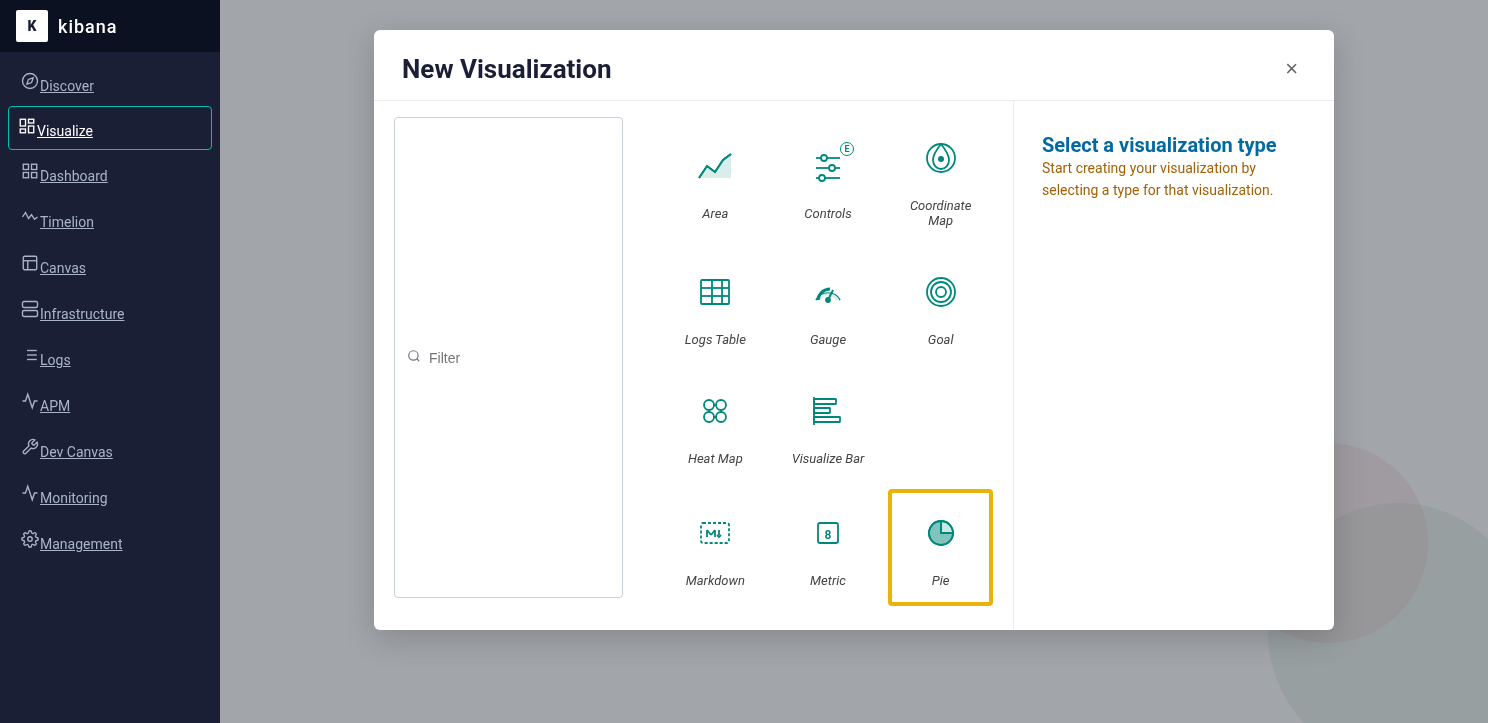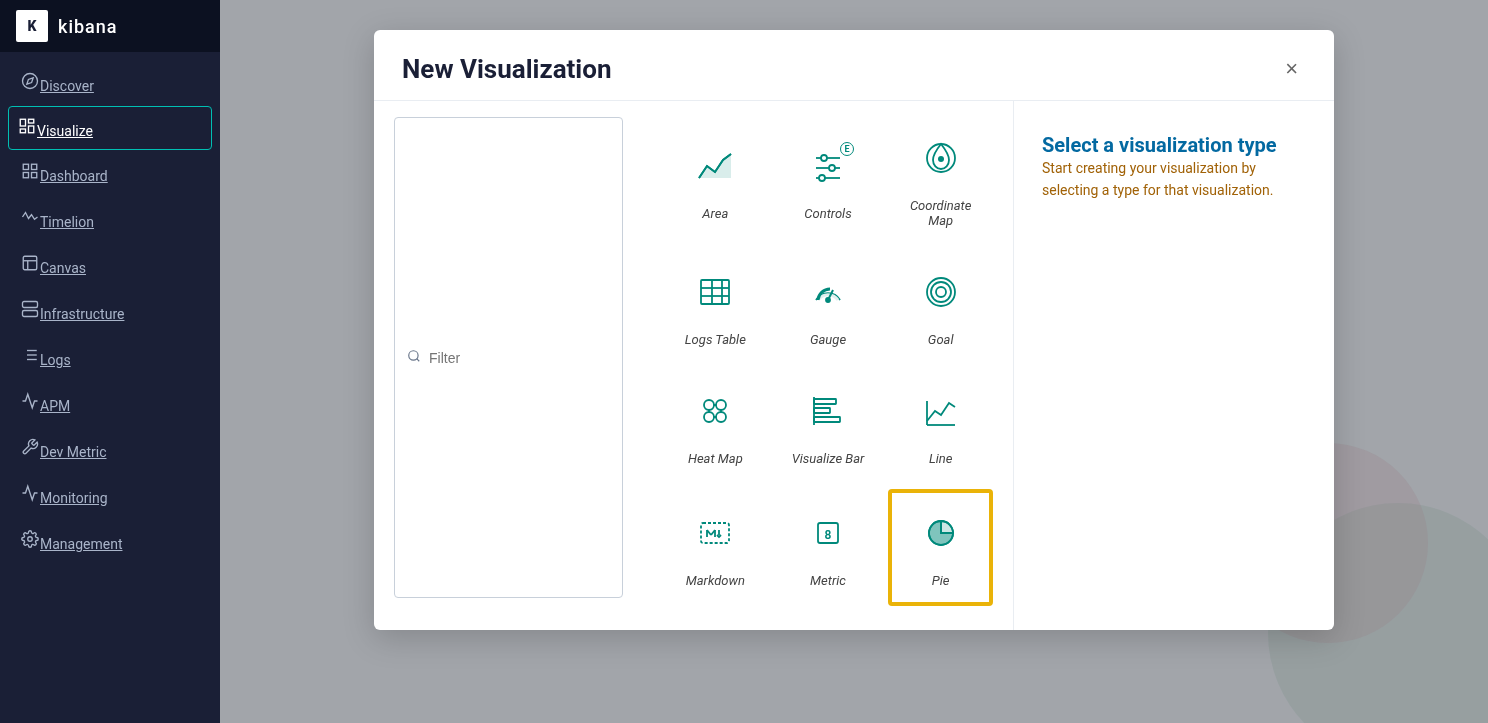--- a/index.html
+++ b/index.html
@@ -392,21 +392,21 @@
       </span>
       <span>APM</span>
     </div>
 
     <div class="sidebar-item">
       <span class="icon">
         <svg width="18" height="18" viewBox="0 0 24 24" fill="none" stroke="currentColor" stroke-width="1.8">
             <path d="M14.7 6.3a1 1 0 0 0 0 1.4l1.6 1.6a1 1 0 0 0 1.4 0l3.77-3.77a6 6 0 0 1-7.94 7.94l-6.91 6.91a2.12 2.12 0 0 1-3-3l6.91-6.91a6 6 0 0 1 7.94-7.94l-3.76 3.76z"></path>
           </svg>
       </span>
-      <span>Dev Metric</span>
+      <span>Dev Canvas</span>
     </div>
 
     <div class="sidebar-item">
       <span class="icon">
         <svg width="18" height="18" viewBox="0 0 24 24" fill="none" stroke="currentColor" stroke-width="1.8">
             <polyline points="22 12 18 12 15 21 9 3 6 12 2 12"></polyline>
           </svg>
       </span>
       <span>Monitoring</span>
     </div>
@@ -560,30 +560,20 @@
                   <svg class="viz-svg" viewBox="0 0 40 40" fill="none" stroke="#00897b" stroke-width="1.8">
                     <rect x="6" y="8" width="22" height="5" rx="0.5" fill="none"></rect>
                     <rect x="6" y="17" width="16" height="5" rx="0.5" fill="none"></rect>
                     <rect x="6" y="26" width="26" height="5" rx="0.5" fill="none"></rect>
                     <line x1="6" y1="6" x2="6" y2="34"></line>
                   </svg>
                 </div>
                 <span class="viz-label">Visualize Bar</span>
               </div>
 
-              <div class="viz-item">
-                <div class="viz-icon-wrap">
-                  <svg class="viz-svg" viewBox="0 0 40 40" fill="none" stroke="#00897b" stroke-width="1.8">
-                    <polyline points="6,30 14,20 20,24 28,12 34,16"></polyline>
-                    <line x1="6" y1="34" x2="34" y2="34"></line>
-                    <line x1="6" y1="10" x2="6" y2="34"></line>
-                  </svg>
-                </div>
-                <span class="viz-label">Line</span>
-              </div>
 
             </div>
 
             <div class="viz-row">
 
               <div class="viz-item">
                 <div class="viz-icon-wrap">
                   <svg class="viz-svg" viewBox="0 0 40 40" fill="none" stroke="#00897b" stroke-width="1.8">
                     <rect x="6" y="10" width="28" height="20" rx="2" stroke-dasharray="3 2"></rect>
                     <line x1="12" y1="17" x2="12" y2="24"></line>

